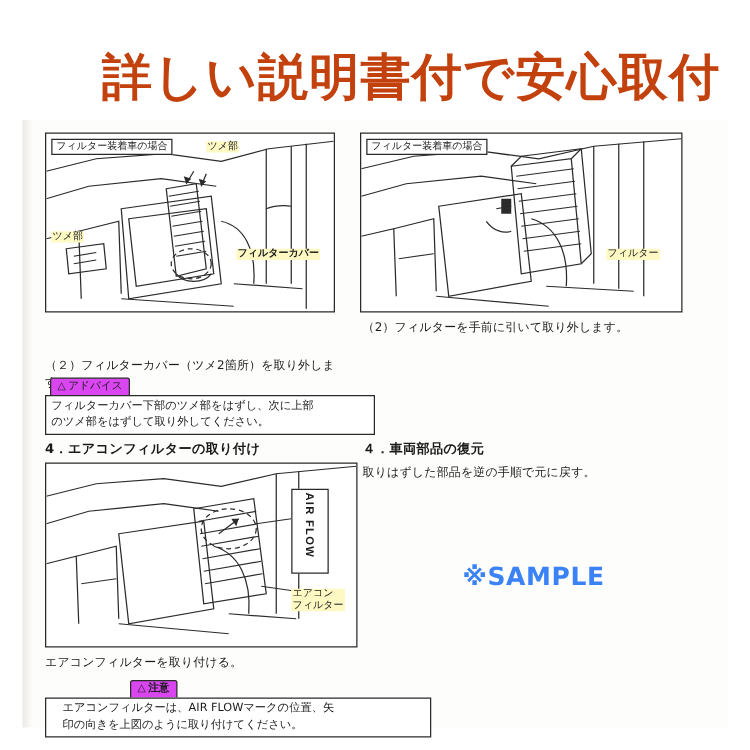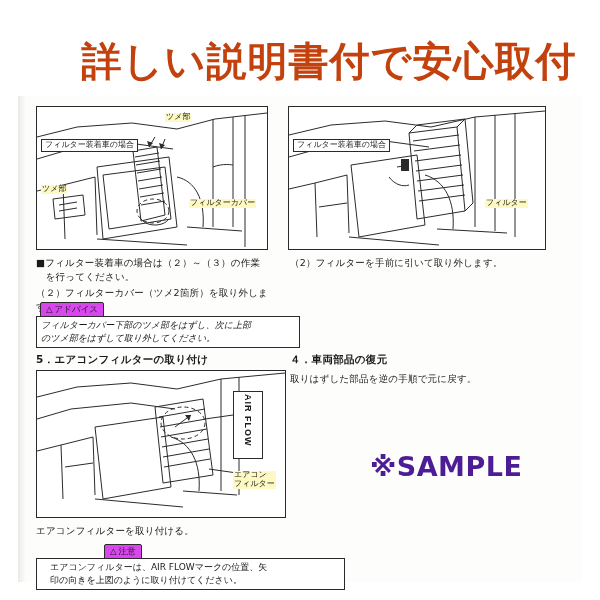--- a/index.html
+++ b/index.html
@@ -64,21 +64,20 @@
     overflow: hidden;
   }
   .fig .caption-box {
     position: absolute;
     border: 1px solid #2a2a2a;
     background: #ffffff;
     font-size: 8px;
     padding: 1px 3px;
     white-space: nowrap;
     line-height: 1.1;
-    margin-top: 28px;
   }
   .fig .tag {
     position: absolute;
     font-size: 8px;
     white-space: nowrap;
     background: #fef9c3;
     padding: 0 1px;
     line-height: 1.1;
   }
   svg.art { position: absolute; left: 0; top: 0; }
@@ -129,22 +128,22 @@
     letter-spacing: 1px;
     text-align: center;
     padding: 2px 1px;
     line-height: 1.35;
     font-family: "Liberation Sans", sans-serif;
   }
   .sample {
     position: absolute;
     font-family: "DejaVu Sans", sans-serif;
     font-weight: bold;
-    font-size: 27px;
-    color: #4c1d95;
+    font-size: 20px;
+    color: #3b82f6;
     letter-spacing: 0.5px;
     white-space: nowrap;
   }
 </style>
 </head>
 <body>
 
 <div id="page">
 
   <div class="title">詳しい説明書付で安心取付</div>
@@ -191,21 +190,21 @@
           <path d="M60 132 L150 138"></path>
         </g>
         <g fill="#2b2b2b">
           <polygon points="112,40 110,34 116,36"></polygon>
           <polygon points="124,42 122,36 128,38"></polygon>
         </g>
       </svg>
       <div class="caption-box" style="left:4px; top:4px;">フィルター装着車の場合</div>
       <div class="tag" style="left:128px; top:6px;">ツメ部</div>
       <div class="tag" style="left:4px; top:78px;">ツメ部</div>
-      <div class="tag" style="left:152px; top:92px;">フィルターカバー</div>
+      <div class="tag" style="left:152px; top:92px;font-weight:bold;">フィルターカバー</div>
     </div>
 
     <div class="fig" style="left:270px; top:10px; width:256px; height:142px;">
       <svg class="art" width="256" height="142" viewBox="0 0 256 142">
         <g fill="none" stroke="#2b2b2b" stroke-width="1">
           <path d="M0 28 L42 18 L96 14 L142 20 L186 10 L256 4"></path>
           <path d="M0 50 L36 40 L96 34 L140 40"></path>
           <path d="M186 10 L186 120"></path>
           <path d="M206 8 L206 124"></path>
           <path d="M226 6 L226 130"></path>
@@ -232,33 +231,31 @@
           <path d="M148 122 L218 126"></path>
           <path d="M60 130 L150 138"></path>
           <path d="M30 100 L58 96"></path>
         </g>
         <rect x="112" y="52" width="8" height="12" fill="#2b2b2b"></rect>
       </svg>
       <div class="caption-box" style="left:4px; top:4px;">フィルター装着車の場合</div>
       <div class="tag" style="left:196px; top:92px;">フィルター</div>
     </div>
 
-    <div class="txt" style="left:18px; top:160px; width:240px;">■フィルター装着車の場合は（２）～（３）の作業
-　を行ってください。</div>
     <div class="txt" style="left:18px; top:190px; width:250px;">（２）フィルターカバー（ツメ2箇所）を取り外します。</div>
 
     <div class="badge" style="left:22px; top:206px;">
       <span class="tri">△</span><span>アドバイス</span>
     </div>
-    <div class="advice-box" style="left:18px; top:220px; width:254px;font-style:italic;">フィルターカバー下部のツメ部をはずし、次に上部
+    <div class="advice-box" style="left:18px; top:220px; width:254px;">フィルターカバー下部のツメ部をはずし、次に上部
 のツメ部をはずして取り外してください。</div>
 
     <div class="txt" style="left:272px; top:160px; width:250px;">（2）フィルターを手前に引いて取り外します。</div>
 
-    <div class="heading" style="left:18px; top:256px;">5．エアコンフィルターの取り付け</div>
+    <div class="heading" style="left:18px; top:256px;">4．エアコンフィルターの取り付け</div>
 
     <div class="fig" style="left:18px; top:274px; width:248px; height:146px;">
       <svg class="art" width="248" height="146" viewBox="0 0 248 146">
         <g fill="none" stroke="#2b2b2b" stroke-width="1">
           <path d="M0 26 L40 16 L94 12 L140 18 L184 8 L248 2"></path>
           <path d="M0 48 L34 38 L94 32 L138 38"></path>
           <path d="M184 8 L184 120"></path>
           <path d="M202 6 L202 124"></path>
           <path d="M0 80 L24 74 L26 128"></path>
           <path d="M24 74 L56 66 L58 124"></path>
@@ -296,20 +293,20 @@
 フィルター</div>
     </div>
 
     <div class="heading" style="left:272px; top:256px;">４．車両部品の復元</div>
     <div class="txt" style="left:272px; top:276px; width:250px;">取りはずした部品を逆の手順で元に戻す。</div>
 
     <div class="sample" style="left:352px; top:352px;">※SAMPLE</div>
 
     <div class="txt" style="left:18px; top:428px; width:260px;">エアコンフィルターを取り付ける。</div>
 
-    <div class="badge" style="left:86px; top:448px;">
+    <div class="badge" style="left:86px; top:448px;font-weight:bold;">
       <span class="tri">△</span><span>注意</span>
     </div>
     <div class="caution-box" style="left:18px; top:462px; width:290px;padding-left:13px;">エアコンフィルターは、AIR FLOWマークの位置、矢
 印の向きを上図のように取り付けてください。</div>
 
   </div>
 </div>
 
 </body></html>

